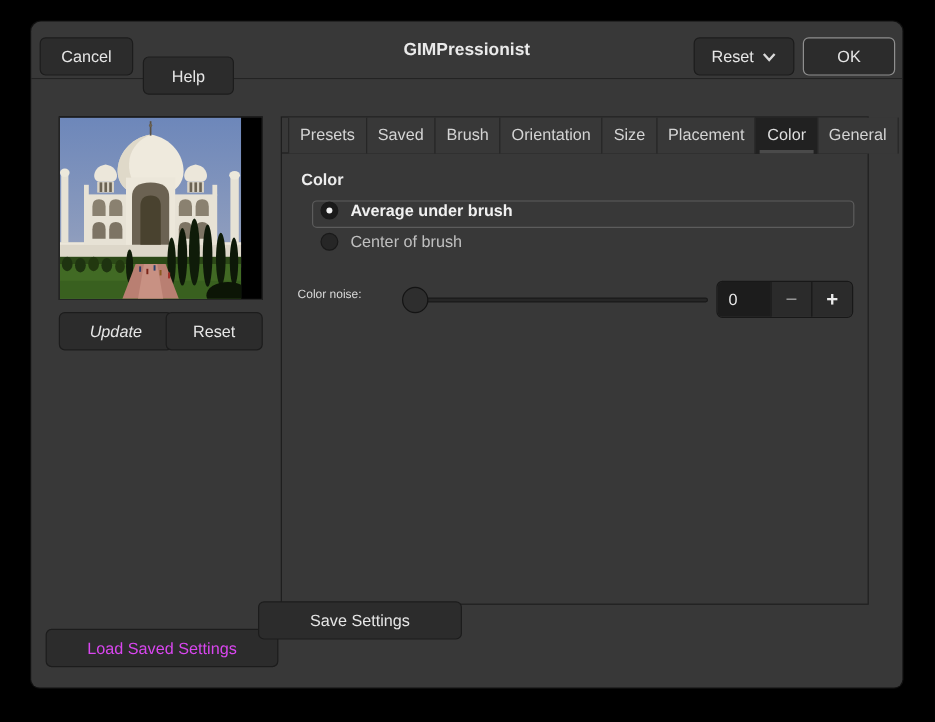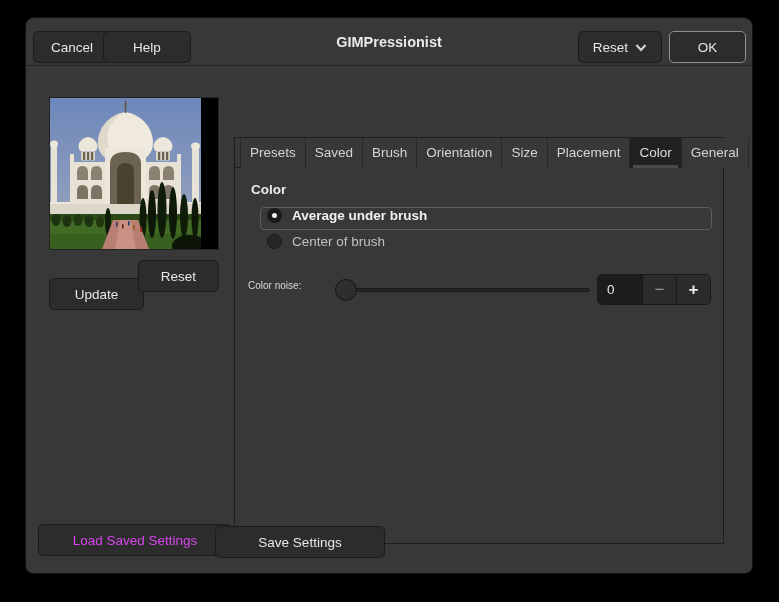--- a/index.html
+++ b/index.html
@@ -11,38 +11,38 @@
             box-shadow:0 0 0 1px #101010; }
 
   
   .header { position:absolute; left:0; top:0; width:100%; height:48px;
             border-bottom:1px solid #232323; border-radius:8px 8px 0 0; }
   .btn { position:absolute; top:13px; height:32px; background:#2c2c2c;
          border:1px solid #1c1c1c; border-radius:5px; color:#e6e6e6;
          font-size:13.5px; display:flex; align-items:center; justify-content:center;
          cursor:default; }
   .btn-cancel { left:7px;  width:78px; }
-  .btn-help   { left:77px; width:88px; }
+  .btn-help   { left:93px; width:76px;margin-top:16px; }
   .btn-reset-menu { left:552px; width:84px; gap:7px; }
   .btn-ok     { left:643px; width:77px; border-color:#8f8f8f; }
   .title { position:absolute; left:0; right:0; top:0; height:48px;
            display:flex; align-items:center; justify-content:center;
            color:#eaeaea; font-size:14.5px; font-weight:bold; }
   .chev { width:12px; height:9px; display:block; }
 
   
   .preview { position:absolute; left:23px; top:79px; width:170px; height:153px;
              background:#000; border:1px solid #242424; }
   .preview svg { position:absolute; left:0; top:0; }
-  .btn-update { left:23px;  top:260px; width:95px; }
+  .btn-update { left:23px;  top:242px; width:95px;font-style:italic; }
   .btn-preview-reset { left:112px; top:242px; width:81px; }
 
   
   .notebook { position:absolute; left:208px; top:79px; width:490px; height:407px;
-              border:1px solid #1e1e1e; background:#383838;margin-top:40px; }
+              border:1px solid #1e1e1e; background:#383838; }
   .tabbar { position:absolute; left:0; top:0; width:100%; height:30px;
             border-bottom:1px solid #1e1e1e; display:flex; padding-left:5px; }
   .tab { height:30px; line-height:29px; padding:0 9px; color:#d4d4d4;
          font-size:13.5px; border-right:1px solid #262626; border-left:1px solid #262626;
          margin-right:-1px; position:relative; cursor:default; background:#383838; }
   .tab.selected { background:#212121; color:#dedede; }
   .tab.selected::after { content:""; position:absolute; left:3px; right:3px;
          bottom:0; height:3px; background:#4a4a4a; }
 
   .panel-heading { position:absolute; left:16px; top:44px; color:#ececec;
@@ -75,21 +75,21 @@
   .spin .entry { width:44px; background:#1c1c1c; color:#e8e8e8; font-size:13.5px;
                  display:flex; align-items:center; padding-left:9px; }
   .spin .sbtn { flex:1; background:#2b2b2b; border-left:1px solid #181818;
                 display:flex; align-items:center; justify-content:center;
                 font-size:17px; }
   .spin .minus { color:#9a9a9a; }
   .spin .plus  { color:#ececec; font-weight:bold; }
 
   
   .btn-load { left:12px;  top:506px; width:194px; color:#d946ef; }
-  .btn-save { left:189px; top:508px; width:170px;text-align:center; }
+  .btn-save { left:189px; top:483px; width:170px;text-align:center; }
 </style>
 </head>
 <body>
 
 <div class="dialog">
 
   <div class="header">
     <div class="title">GIMPressionist</div>
     <div class="btn btn-cancel">Cancel</div>
     <div class="btn btn-help">Help</div>

